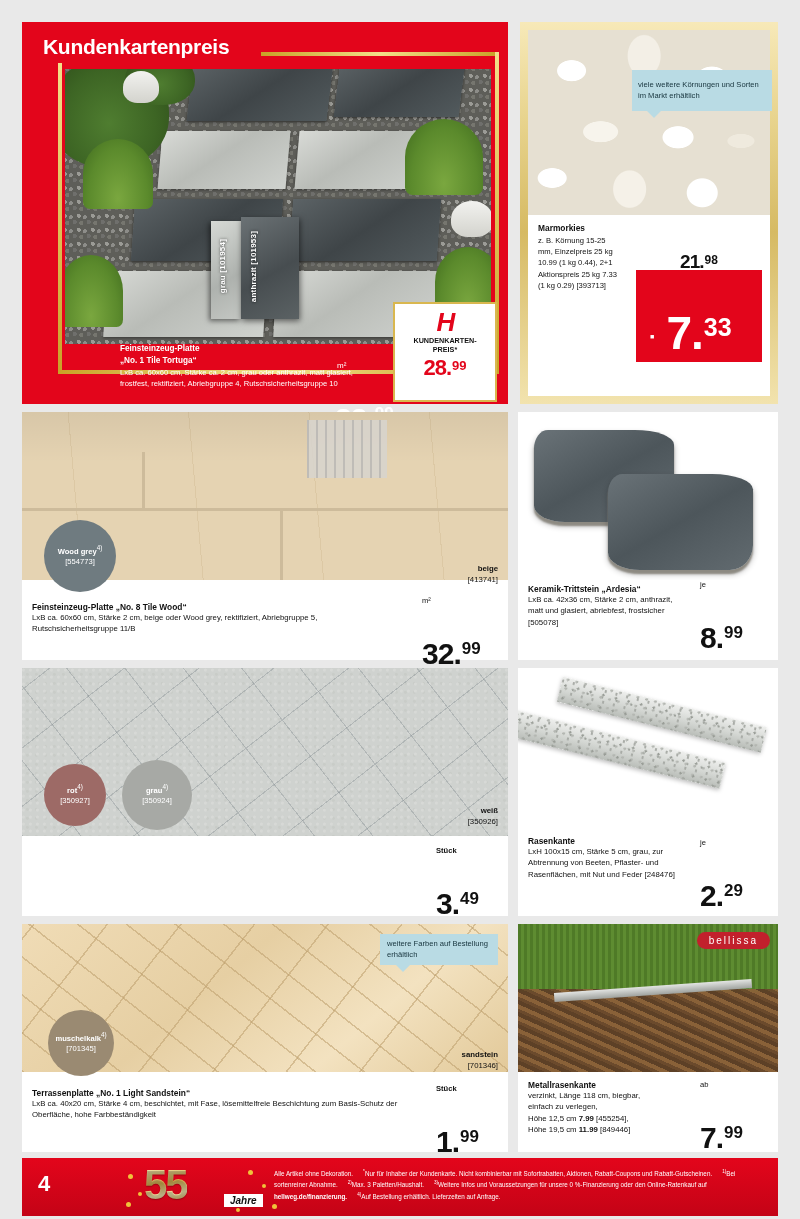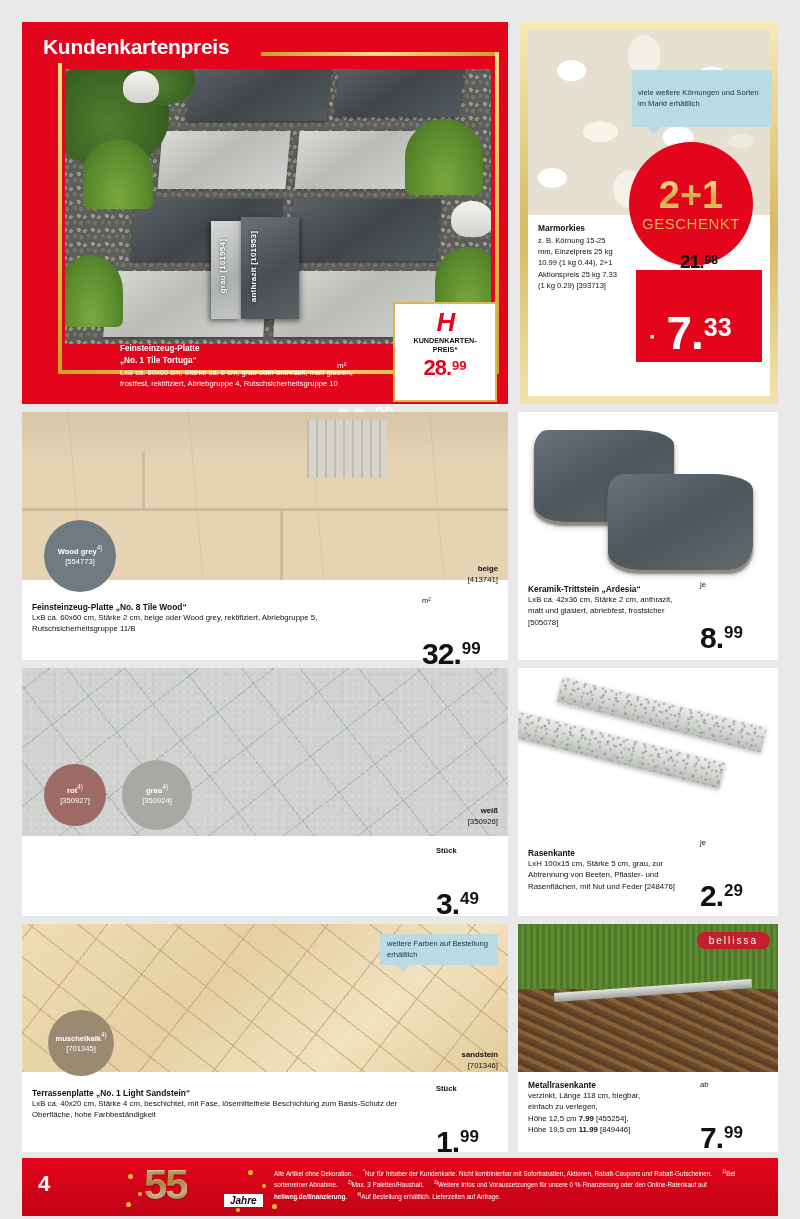--- a/index.html
+++ b/index.html
@@ -148,21 +148,21 @@
       radial-gradient(ellipse at 62% 58%, #ffffff 0 15px, transparent 16px),
       radial-gradient(ellipse at 88% 60%, #efeade 0 13px, transparent 14px),
       radial-gradient(ellipse at 10% 80%, #ffffff 0 14px, transparent 15px),
       radial-gradient(ellipse at 42% 86%, #f5f1e8 0 16px, transparent 17px),
       radial-gradient(ellipse at 72% 88%, #ffffff 0 15px, transparent 16px),
       #e6e0d2;
   }
   .speech {
     position: absolute; left: 104px; top: 40px; width: 140px;
     background: #b9dbe4; color: #16333c; font-size: 7.6px; line-height: 1.4;
-    padding: 18px 6px;
+    padding: 10px 6px;
   }
   .speech:after {
     content: ""; position: absolute; left: 14px; bottom: -7px;
     border-left: 8px solid transparent; border-right: 8px solid transparent;
     border-top: 8px solid #b9dbe4;
   }
   .circle-2plus1 {
     position: absolute; left: 101px; top: 112px; width: 124px; height: 124px;
     background: #e3051b; border-radius: 50%;
     display: flex; flex-direction: column; align-items: center; justify-content: center;
@@ -424,24 +424,20 @@
           <span class="dot">.</span>
           <span class="cents">99</span>
       </div>
     </div>
   </div>
 
   <div class="panel marmor">
     <div class="marmor-inner">
       <div class="marmor-photo"></div>
       <div class="speech">viele weitere Körnungen und Sorten im Markt erhältlich</div>
-      <div class="circle-2plus1">
-        <div class="c-2plus1">2+1</div>
-        <div class="c-gesch">GESCHENKT</div>
-      </div>
 
       <div class="marmor-text">
         <span class="mname">Marmorkies</span>
         <span>z. B. Körnung 15-25 mm, Einzelpreis 25 kg 10.99 (1 kg 0.44), 2+1 Aktionspreis 25 kg 7.33 (1 kg 0.29) [393713]</span>
       </div>
 
       <div class="price-2198">
         <span class="bigprice">
           <span class="int">21</span>
             <span class="dot">.</span>
@@ -538,21 +534,21 @@
 
   <div class="panel card-rasenkante">
     <div class="card-photo" style="height:158px;background:#fff;">
       <div class="kante-bar" style="left:42px;top:8px;width:210px;height:26px;transform:rotate(14deg);transform-origin:left center;">
         <span class="kante-speck"></span>
       </div>
       <div class="kante-bar" style="left:-4px;top:42px;width:215px;height:27px;transform:rotate(14deg);transform-origin:left center;">
         <span class="kante-speck"></span>
       </div>
     </div>
-    <div style="position:absolute;left:10px;top:168px;width:152px;margin-top:12px;">
+    <div style="position:absolute;left:10px;top:168px;width:152px;">
       <div class="pname">Rasenkante</div>
       <div class="pdesc">LxH 100x15 cm, Stärke 5 cm, grau, zur Abtrennung von Beeten, Pflaster- und Rasenflächen, mit Nut und Feder [248476]</div>
     </div>
     <div class="price-block" style="left:182px;top:170px;">
       <span class="unit">je</span>
       <span class="bigprice">
         <span class="int" style="font-size:30px;">2</span>
           <span class="dot" style="font-size:30px;">.</span>
           <span class="cents" style="font-size:17px;">29</span>
       </span>

